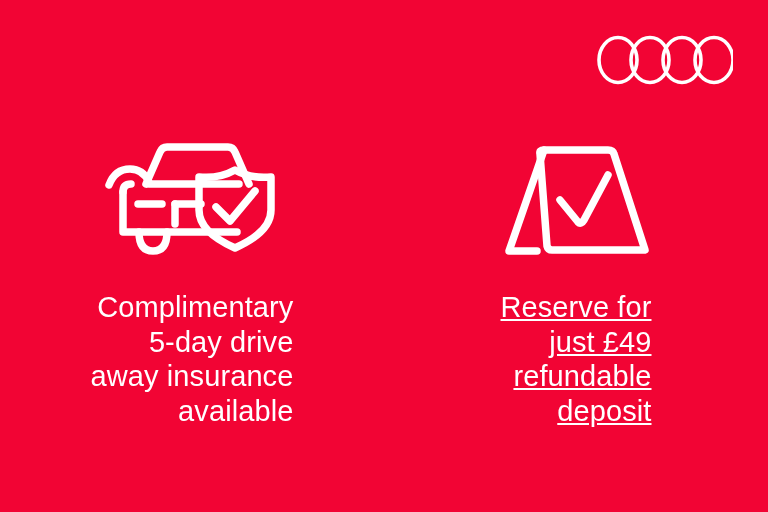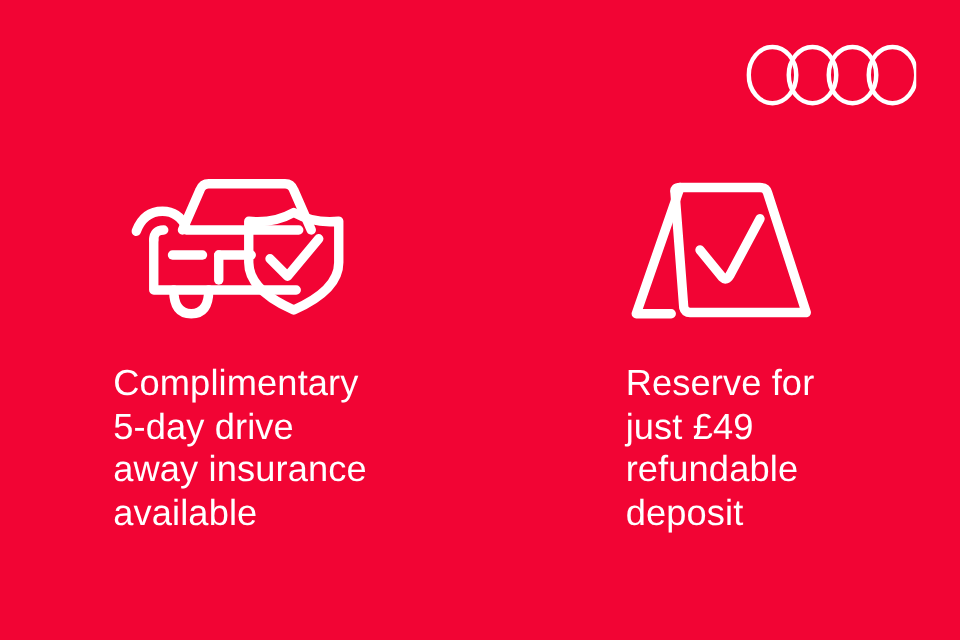--- a/index.html
+++ b/index.html
@@ -61,27 +61,27 @@
 
   .feature.col-insurance .feature-icon { width:175px; }
   .feature.col-deposit   .feature-icon { width:150px; }
 
   .feature-caption {
     margin-top:32px;
     color:#FFFFFF;
     font-size:29px;
     line-height:34.5px;
     font-weight:400;
-    text-align:left;
+    text-align:right;
     letter-spacing:0.1px;
     white-space:pre-line;
   }
 
   .feature.col-insurance .feature-caption { max-width:300px; }
-  .feature.col-deposit   .feature-caption { max-width:250px; }
+  .feature.col-deposit   .feature-caption { max-width:250px;text-decoration:underline; }
 </style>
 </head>
 <body style="background: rgb(242, 4, 52);">
 
 <div class="brand-logo">
   <svg viewBox="0 0 136 50" xmlns="http://www.w3.org/2000/svg">
     <g fill="none" stroke="#FFFFFF" stroke-width="3.6">
       <ellipse cx="21" cy="25" rx="19" ry="22.5"></ellipse>
       <ellipse cx="53" cy="25" rx="19" ry="22.5"></ellipse>
       <ellipse cx="85" cy="25" rx="19" ry="22.5"></ellipse>

